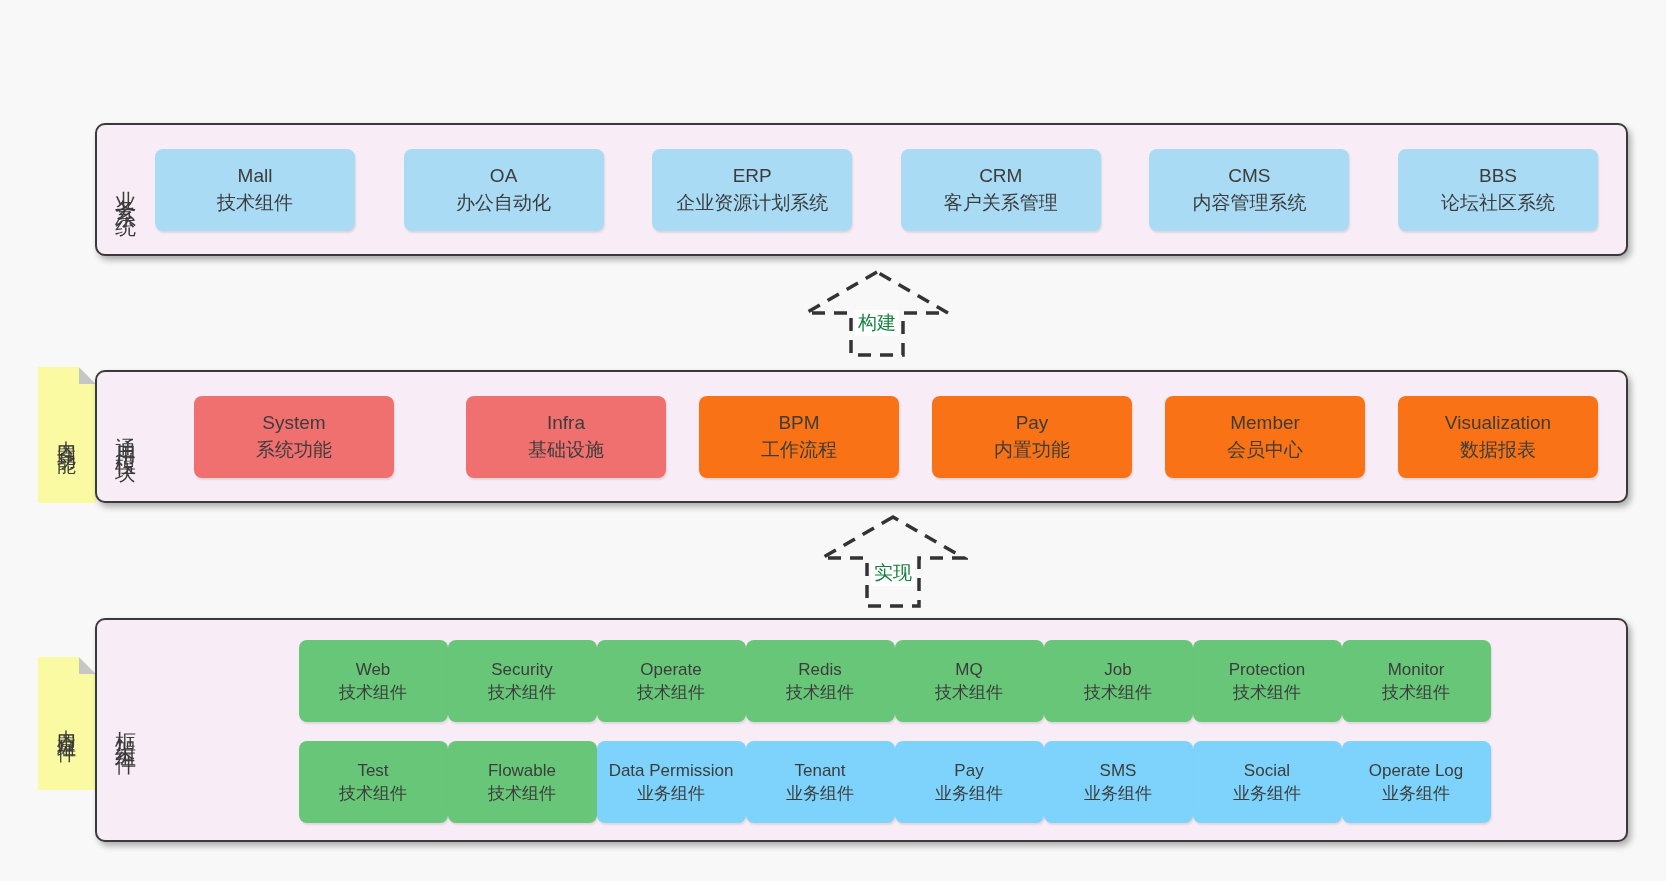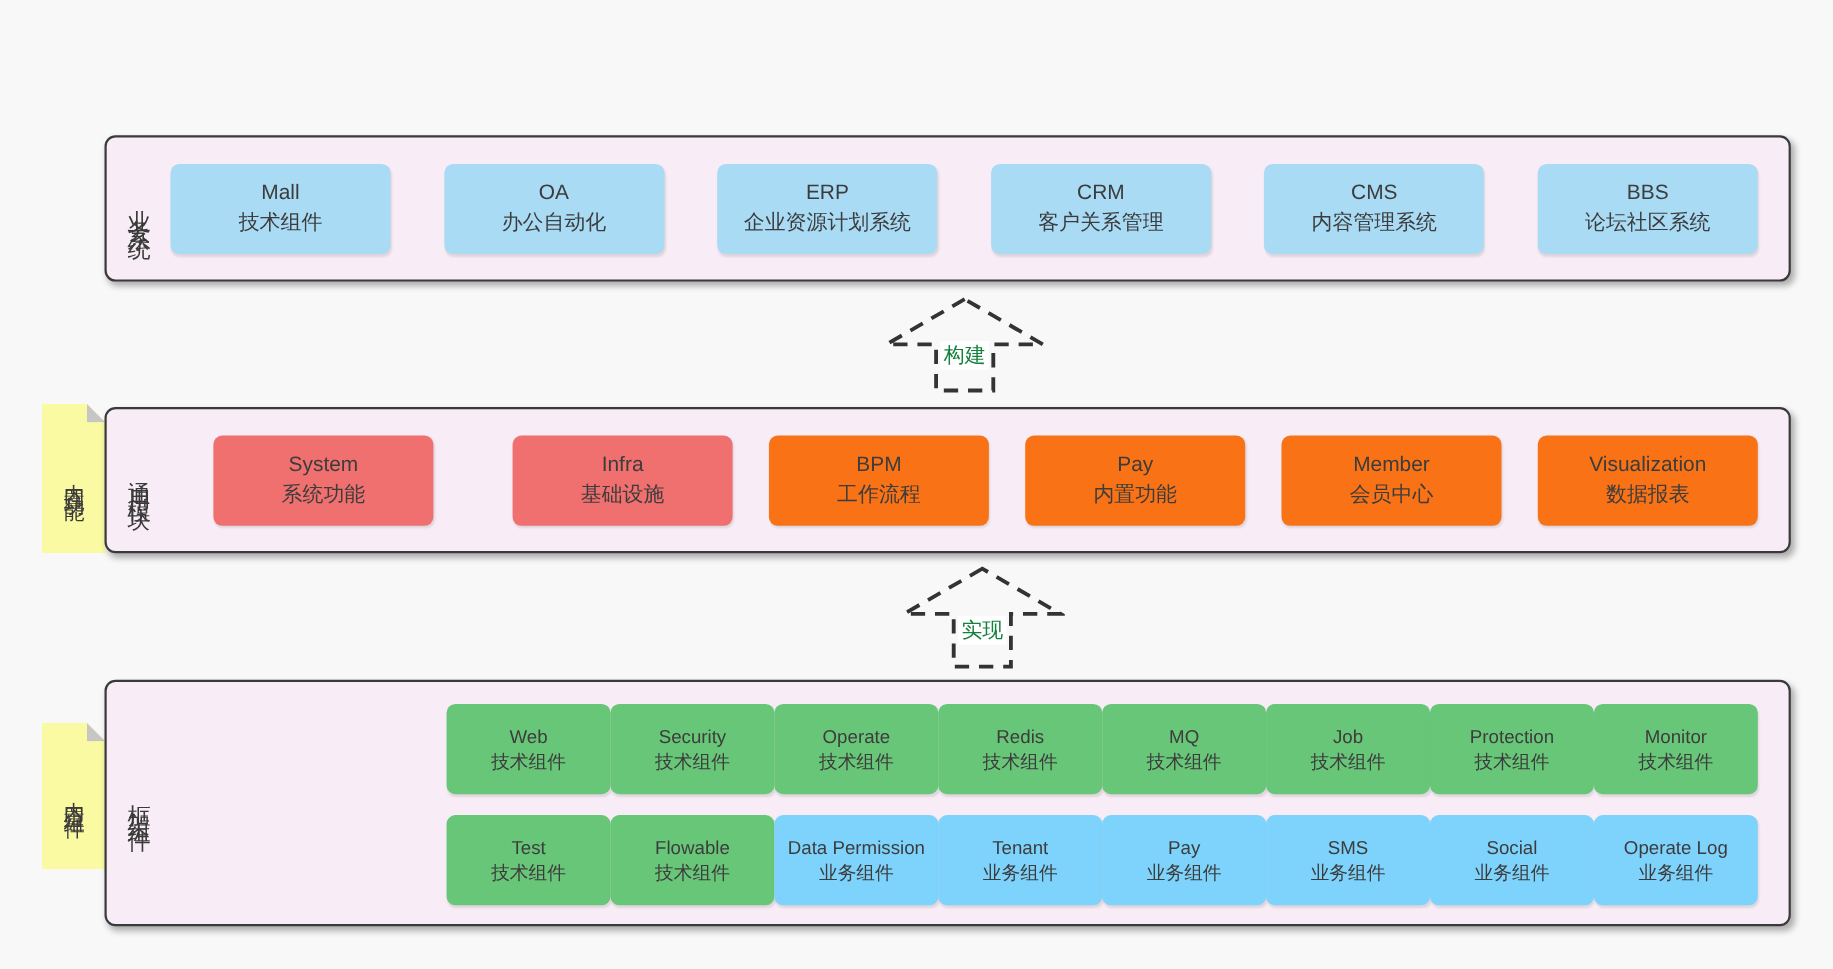--- a/index.html
+++ b/index.html
@@ -28,21 +28,21 @@
     font-size:21px;letter-spacing:8px;color:#3a3a3a;line-height:1;
   }
   .boxes-6{
     flex:1;display:flex;align-items:center;justify-content:space-between;
     padding-right:28px;
   }
   .grid-col{
     flex:1;display:flex;flex-direction:column;justify-content:space-between;
     padding:20px 28px 17px 0;box-sizing:border-box;
   }
-  .grid-row{display:flex;justify-content:flex-end;margin-left:36px;}
+  .grid-row{display:flex;justify-content:center;margin-left:36px;}
 
   
   .box{
     display:flex;flex-direction:column;align-items:center;justify-content:center;
     text-align:center;border-radius:8px;box-sizing:border-box;
     height:82px;padding:2px 12px;line-height:1.38;
     box-shadow:1px 2px 2px rgba(0,0,0,0.10);
   }
   .box-lg{flex:0 0 200px;font-size:19px;}
   .box-sm{flex:0 0 149px;font-size:17px;}

